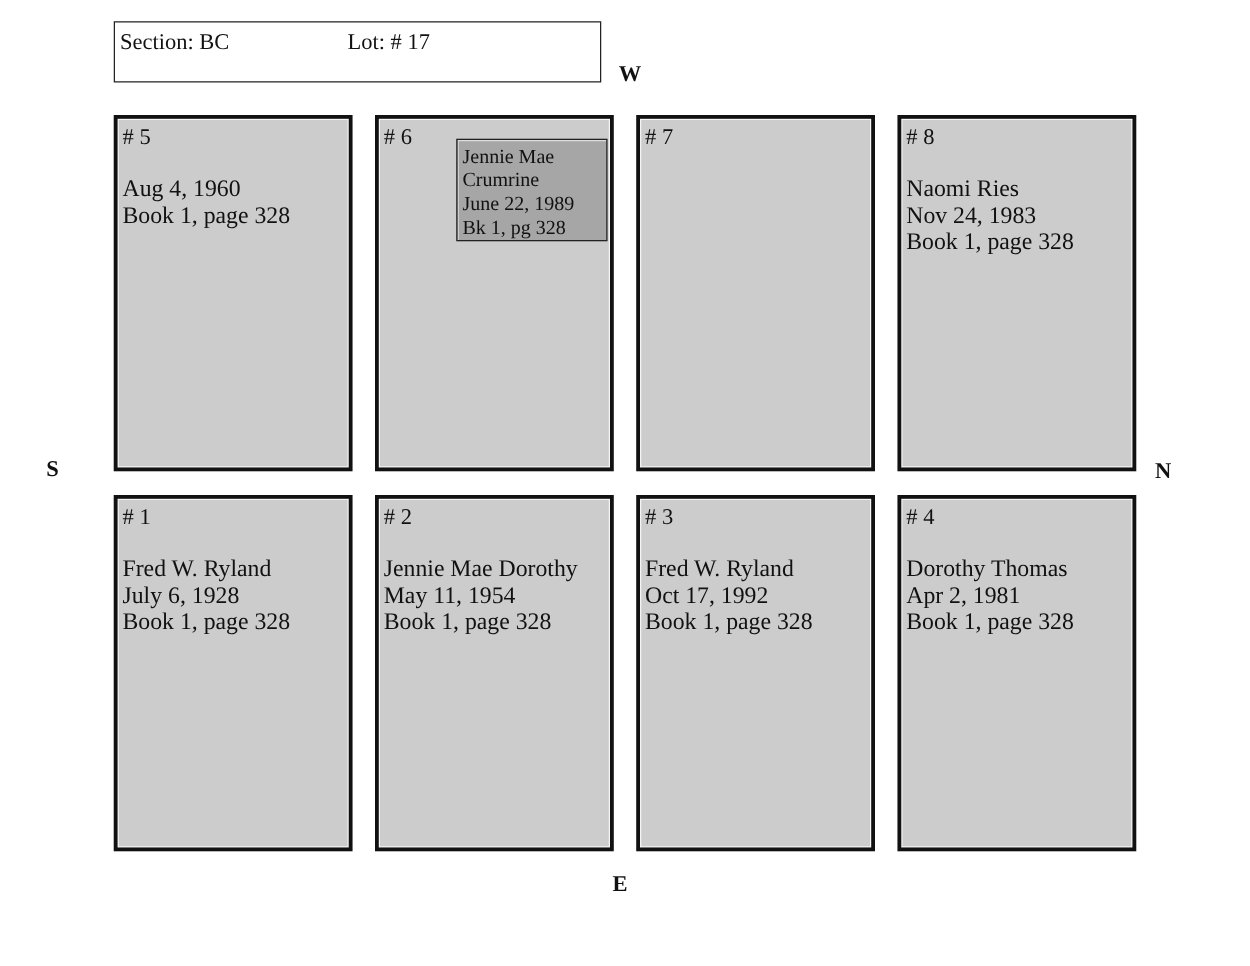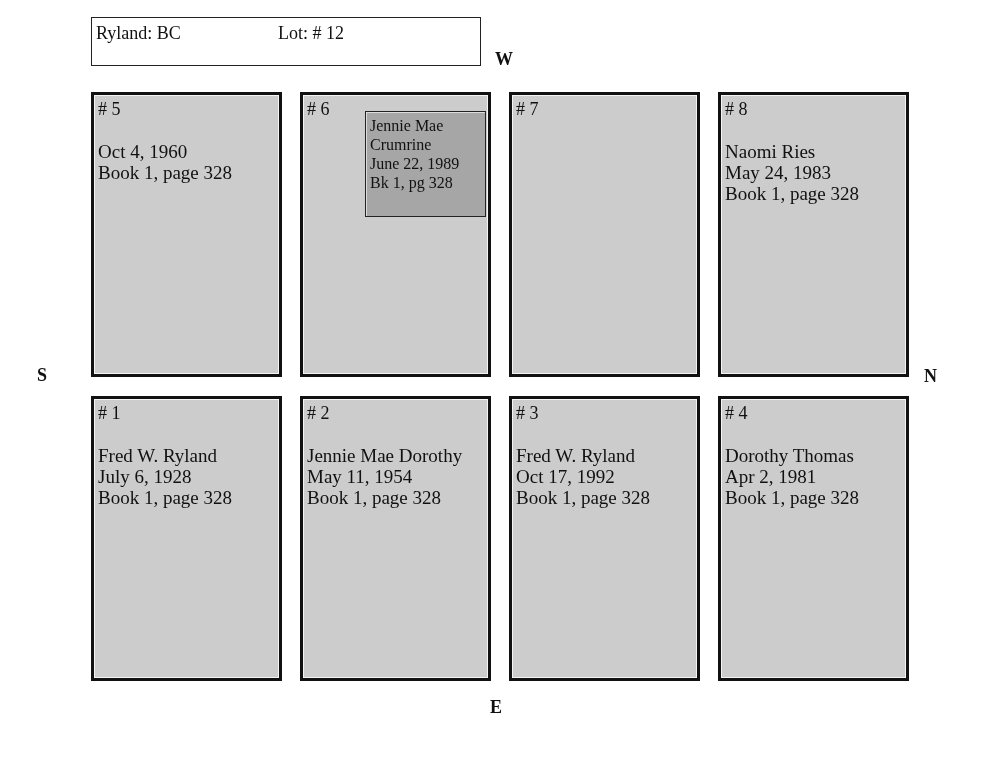--- a/index.html
+++ b/index.html
@@ -10,42 +10,42 @@
   .header-box span { position: absolute; top: 5px; font-size: 18px; }
   .hdr-section { left: 4px; }
   .hdr-lot { left: 186px; }
   .compass { position: absolute; font-weight: bold; font-size: 18px; }
   .plot { position: absolute; width: 191px; height: 285px; box-sizing: border-box;
           background: #cccccc; border: 3px solid #111;
           box-shadow: inset 1px 1px 0 #f4f4f4, inset -1px -1px 0 #f4f4f4; }
   .plot .num { position: absolute; left: 4px; top: 4px; font-size: 18px; }
   .plot .info { position: absolute; left: 4px; top: 46px; font-size: 19px; line-height: 21px; white-space: nowrap; }
   .plot .info div { margin: 0; }
-  .marker { position: absolute; left: 62px; top: 16px; width: 121px; height: 106px;
+  .marker { position: absolute; left: 62px; top: 16px; width: 121px; height: 82px;
             box-sizing: border-box; background: #a6a6a6; border: 1.5px solid #222;
             box-shadow: inset 1px 1px 0 #dcdcdc; padding-left: 12px; }
   .marker .minfo { position: absolute; left: 4px; top: 4px; font-size: 16px; line-height: 19px; white-space: nowrap; }
 </style>
 </head>
 <body>
 
 <div class="header-box">
-  <span class="hdr-section">Ryland:  BC</span>
-  <span class="hdr-lot">Lot: #  12</span>
+  <span class="hdr-section">Section:  BC</span>
+  <span class="hdr-lot">Lot: #  17</span>
 </div>
 
 <div class="compass" style="left:495px; top:49px;">W</div>
 <div class="compass" style="left:490px; top:697px;">E</div>
 <div class="compass" style="left:37px; top:365px;">S</div>
 <div class="compass" style="left:924px; top:366px;">N</div>
 
 <div class="plot" style="left:91px; top:92px;">
   <div class="num"># 5</div>
   <div class="info">
-    <div>Oct 4, 1960</div>
+    <div>Aug 4, 1960</div>
     <div>Book 1, page 328</div>
   </div>
 </div>
 
 <div class="plot" style="left:300px; top:92px;">
   <div class="num"># 6</div>
   <div class="marker">
     <div class="minfo">
       <div>Jennie Mae</div>
       <div>Crumrine</div>
@@ -56,21 +56,21 @@
 </div>
 
 <div class="plot" style="left:509px; top:92px;">
   <div class="num"># 7</div>
 </div>
 
 <div class="plot" style="left:718px; top:92px;">
   <div class="num"># 8</div>
   <div class="info">
     <div>Naomi Ries</div>
-    <div>May 24, 1983</div>
+    <div>Nov 24, 1983</div>
     <div>Book 1, page 328</div>
   </div>
 </div>
 
 <div class="plot" style="left:91px; top:396px;">
   <div class="num"># 1</div>
   <div class="info">
     <div>Fred W. Ryland</div>
     <div>July 6, 1928</div>
     <div>Book 1, page 328</div>

